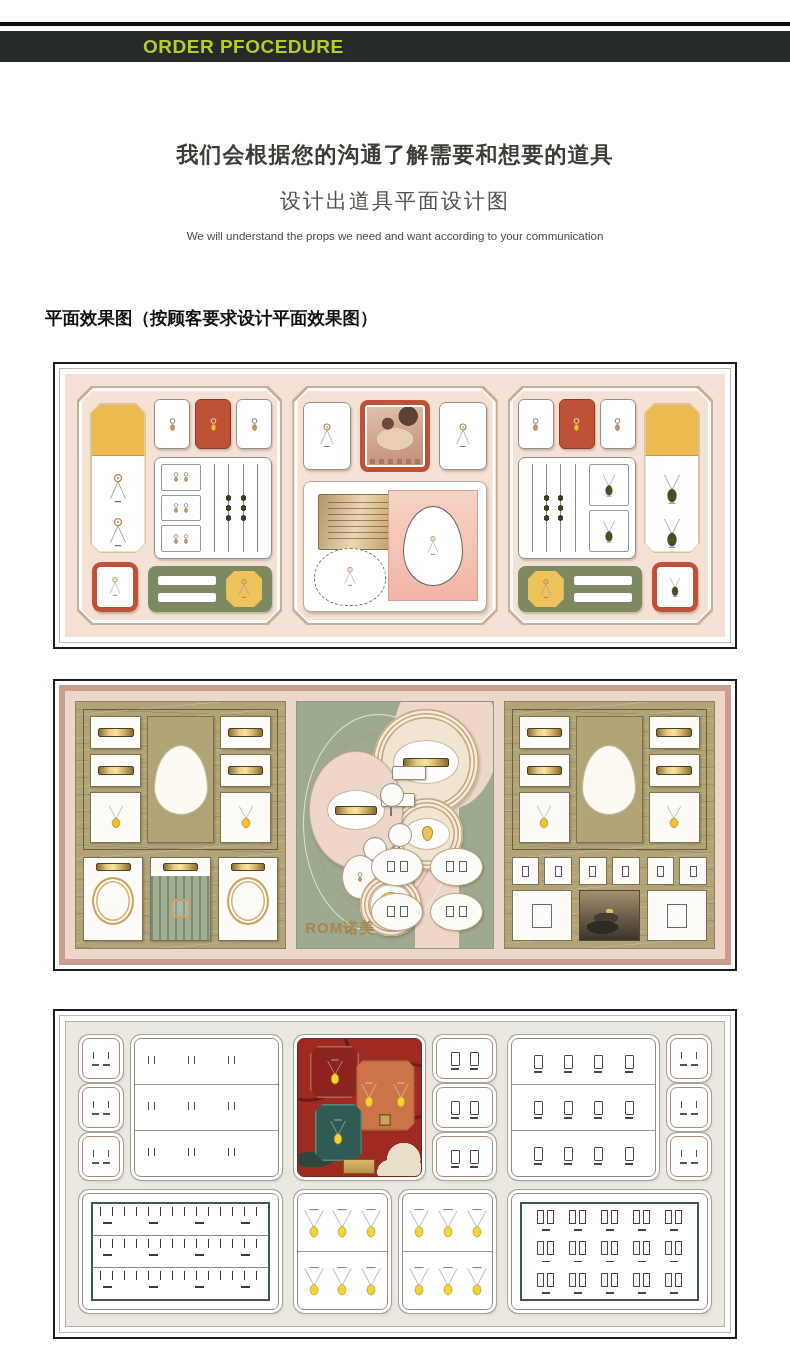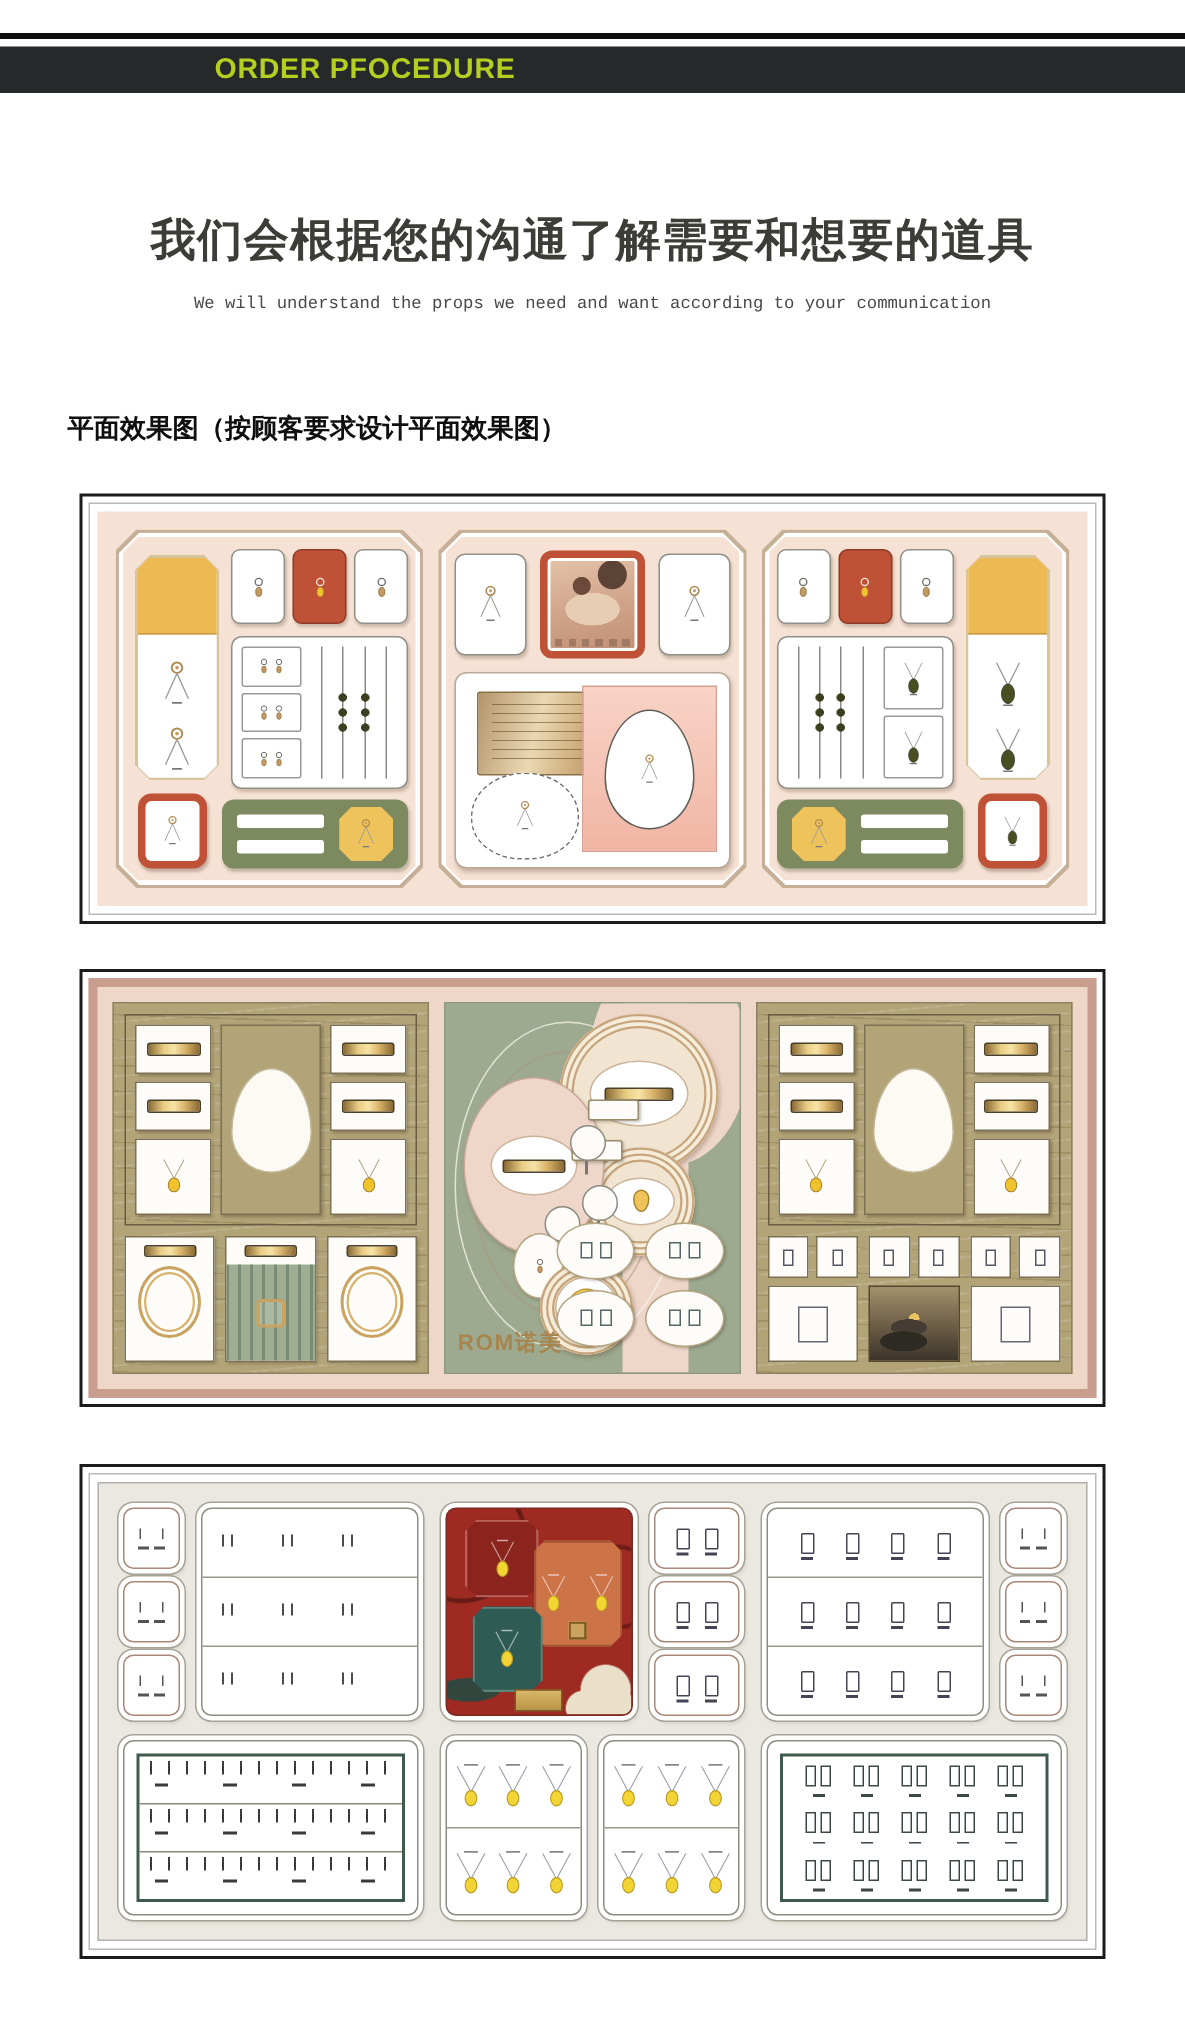--- a/index.html
+++ b/index.html
@@ -8,23 +8,23 @@
   .hdr{position:relative;height:66px;}
   .hdr-rule{position:absolute;top:22px;left:0;width:100%;height:4px;background:#0e0e0e;}
   .hdr-bar{position:absolute;top:31px;left:0;width:100%;height:31px;background:var(--c-bar,#26292a);}
   .hdr-title{position:absolute;left:143px;top:0;line-height:31px;color:var(--c-accent,#b5cf20);
     font-size:19px;font-weight:bold;letter-spacing:.5px;}
   .hdr-badge{position:absolute;top:27px;left:2px;width:128px;height:37px;background:var(--c-accent,#b5cf20);
     display:flex;align-items:center;justify-content:center;}
   .hdr-badge span{font-size:21px;color:#141414;letter-spacing:3px;}
   
   .intro{padding-top:74px;text-align:center;}
-  .intro h1{margin:0;font-size:30px;color:#3d3d38;font-weight:600;letter-spacing:1px;}
+  .intro h1{margin:0;font-size:22px;color:#3d3d38;font-weight:600;letter-spacing:1px;}
   .intro h2{margin:17px 0 0;font-size:21px;color:#50504a;font-weight:500;letter-spacing:2px;}
-  .intro p{margin:15px 0 0;font-size:11.5px;color:#4a4a4a;font-family:Liberation Mono, monospace;}
+  .intro p{margin:15px 0 0;font-size:11.5px;color:#4a4a4a;}
   .sec-label{margin:64px 0 0 45px;font-size:17.5px;font-weight:bold;color:#0f0f0f;}
   
   .fig{width:684px;margin:32px 0 0 53px;border:2px solid #1b1b1b;background:#fff;padding:4px;box-sizing:border-box;}
   .fig2m{margin-top:30px;}
   .fig3m{margin-top:38px;}
   .metal{border:1px solid #b9b9b9;padding:5px;background:#fff;}
   
   .oc14{clip-path:polygon(14px 0,calc(100% - 14px) 0,100% 14px,100% calc(100% - 14px),calc(100% - 14px) 100%,14px 100%,0 calc(100% - 14px),0 14px);}
   .oc10{clip-path:polygon(10px 0,calc(100% - 10px) 0,100% 10px,100% calc(100% - 10px),calc(100% - 10px) 100%,10px 100%,0 calc(100% - 10px),0 10px);}
   .oc8{clip-path:polygon(8px 0,calc(100% - 8px) 0,100% 8px,100% calc(100% - 8px),calc(100% - 8px) 100%,8px 100%,0 calc(100% - 8px),0 8px);}
@@ -278,20 +278,21 @@
 
 <div class="hdr">
   <div class="hdr-rule"></div>
   <div class="hdr-bar">
     <span class="hdr-title">ORDER PFOCEDURE</span>
   </div>
 </div>
 
 <div class="intro">
   <h1>我们会根据您的沟通了解需要和想要的道具</h1>
+  <h2>设计出道具平面设计图</h2>
   <p>We will understand the props we need and want according to your communication</p>
 </div>
 
 <div class="sec-label">平面效果图（按顾客要求设计平面效果图）</div>
 
 <div class="fig">
  <div class="metal">
   <div class="tray1">
 
    <div class="p1w oc14">

